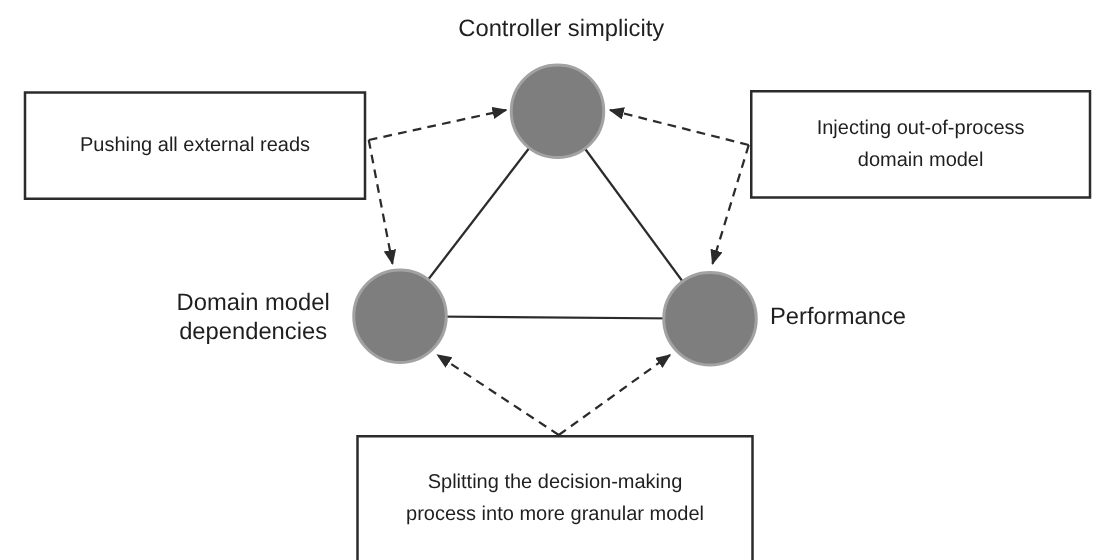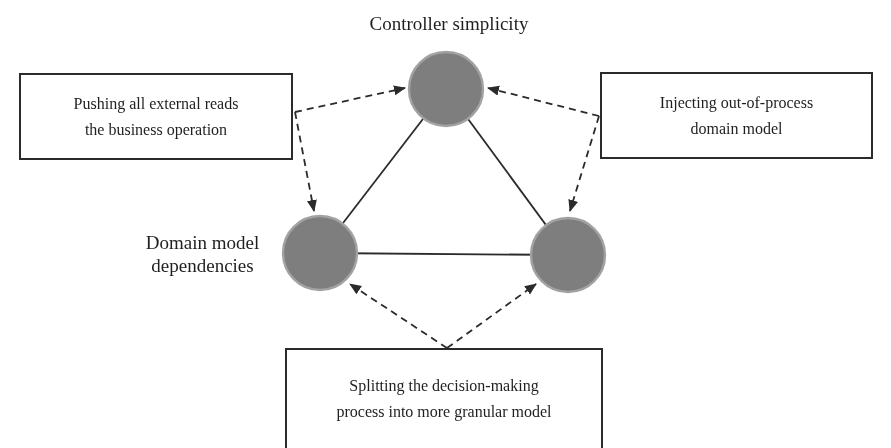--- a/index.html
+++ b/index.html
@@ -7,21 +7,21 @@
     padding: 0;
     background: #ffffff;
   }
   .canvas {
     position: relative;
     width: 891px;
     height: 448px;
     overflow: hidden;
     background: var(--background, #ffffff);
     color: var(--text, #1f1f1f);
-    font-family: Liberation Serif, serif;
+    font-family: Liberation Sans, sans-serif;
   }
   .gfx {
     position: absolute;
     left: 0;
     top: 0;
   }
   .solid-edge {
     stroke-width: 1.8;
     fill: none;
   }
@@ -94,24 +94,24 @@
     </g>
   </svg>
 
   <div class="node-label" id="label-top">Controller simplicity</div>
 
   <div class="node-label" id="label-left">
     <div>Domain model</div>
     <div>dependencies</div>
   </div>
 
+  <div class="node-label" id="label-right">Performance</div>
 
   <div class="callout" id="callout-left">
     <div>Pushing all external reads</div>
-    <div>the business operation</div>
   </div>
 
   <div class="callout" id="callout-right">
     <div>Injecting out-of-process</div>
     <div>domain model</div>
   </div>
 
   <div class="callout" id="callout-bottom">
     <div>Splitting the decision-making</div>
     <div>process into more granular model</div>

